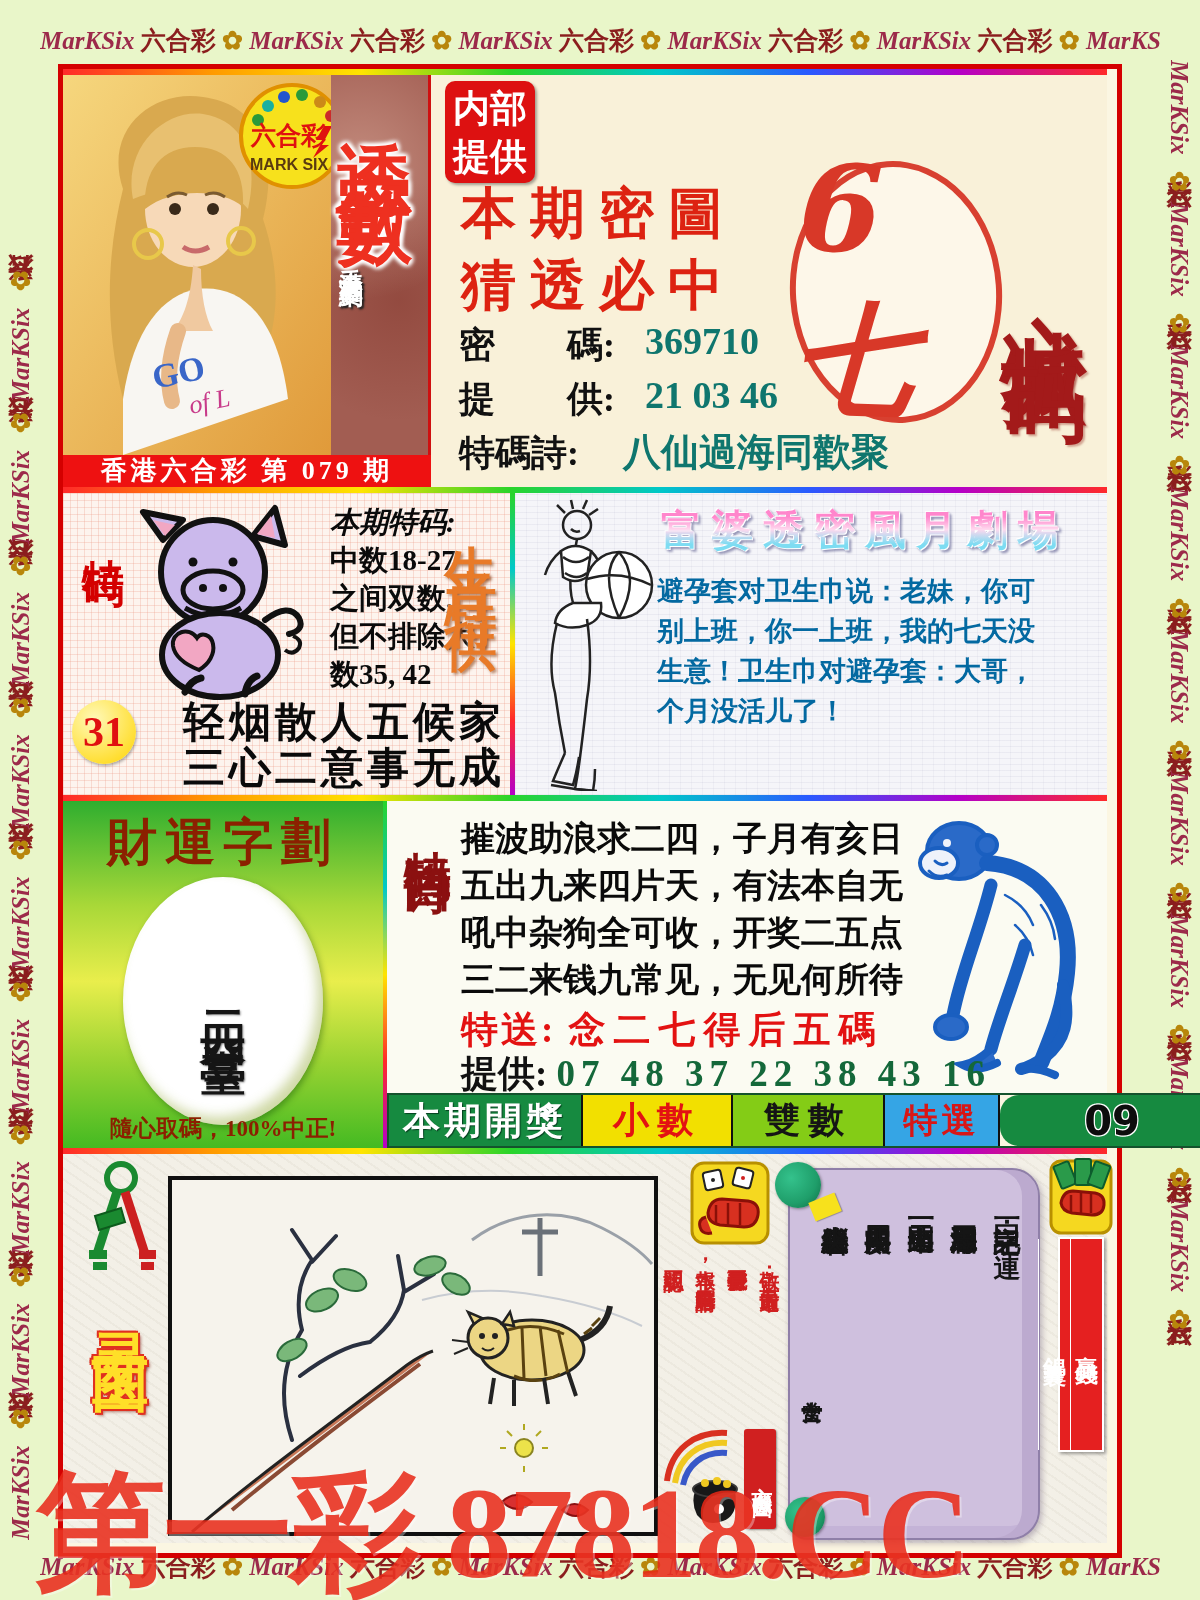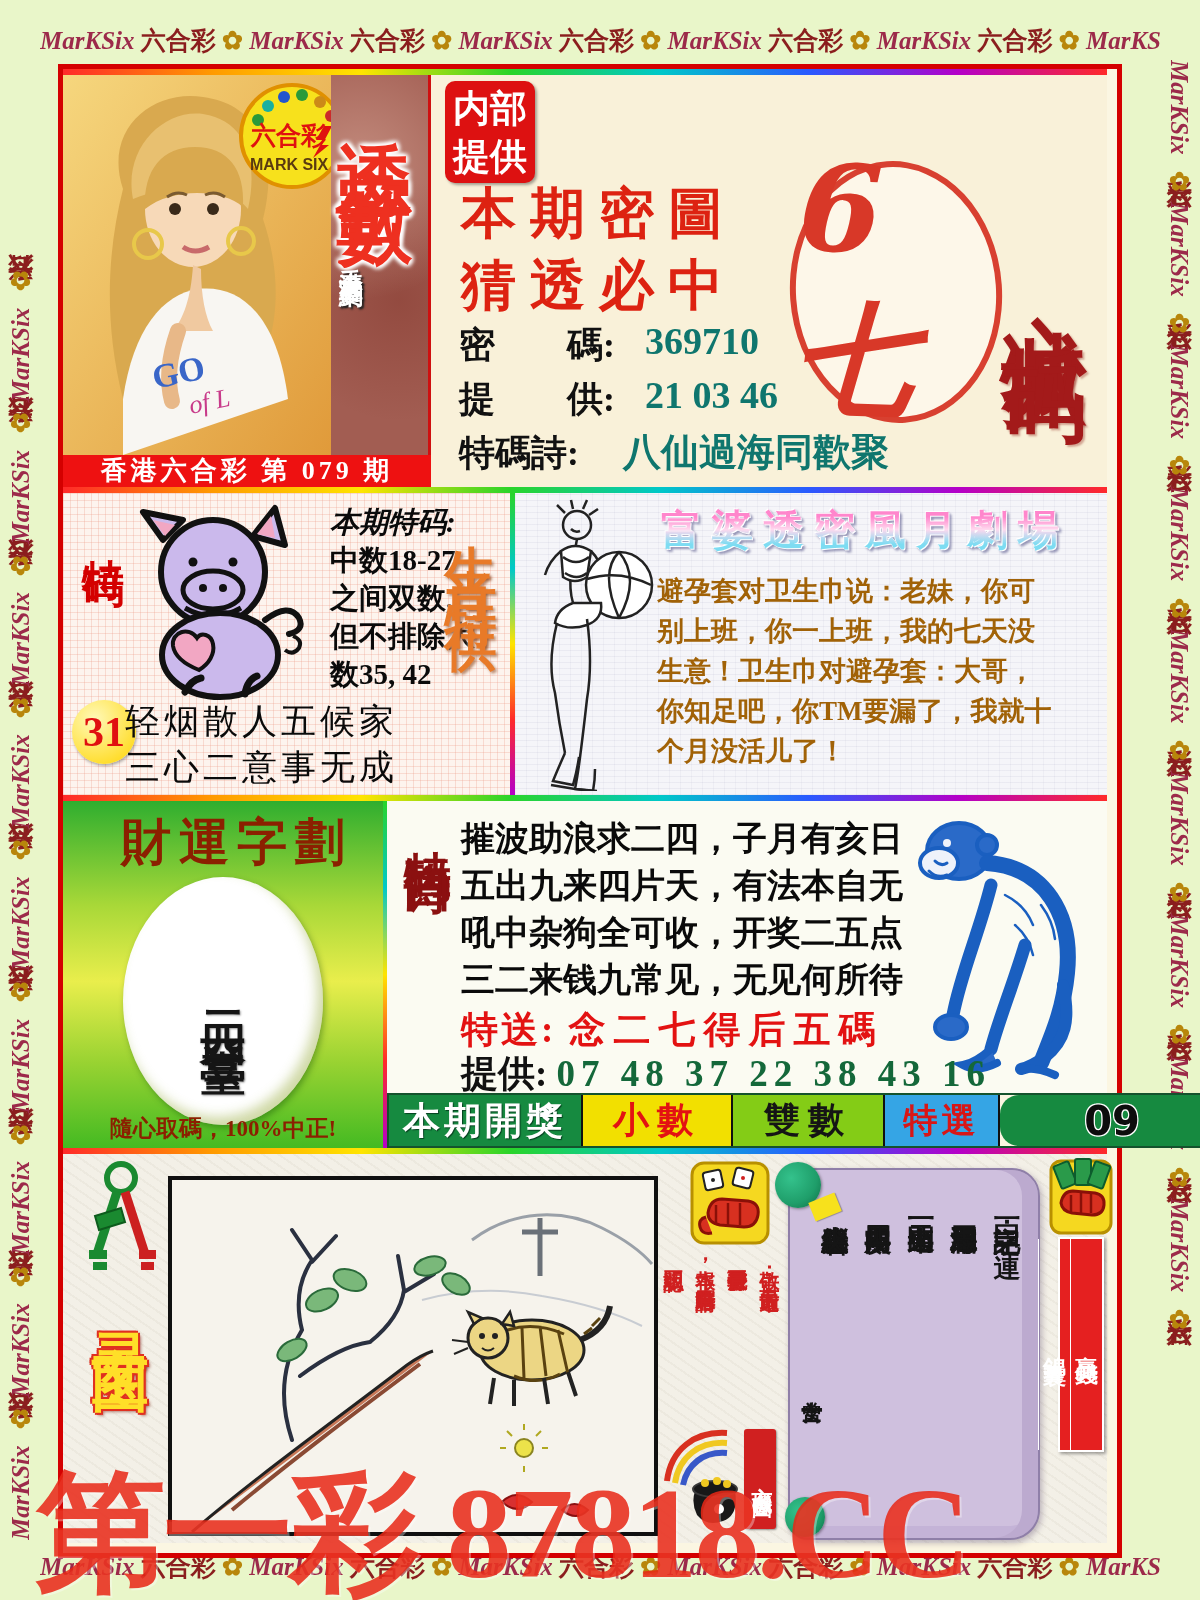--- a/index.html
+++ b/index.html
@@ -55,37 +55,37 @@
   .zodiac{left:0;top:424px;width:447px;height:302px;background-color:#fdf4ee;
       background-image:linear-gradient(rgba(236,160,140,.30) 1px,transparent 1px),
                        linear-gradient(90deg,rgba(236,160,140,.30) 1px,transparent 1px);
       background-size:7px 7px;}
   .ztag{left:12px;top:456px;font-size:42px;font-weight:900;color:#d40000;writing-mode:vertical-rl;
       text-orientation:upright;letter-spacing:10px;}
   .zcircle{left:9px;top:631px;width:64px;height:64px;border-radius:50%;
       background:radial-gradient(circle at 35% 30%,#fff9b8,#ffd400);display:flex;align-items:center;justify-content:center;
       font-size:42px;font-weight:900;color:#e01010;box-shadow:1px 2px 3px rgba(0,0,0,.3);}
   .znote{left:267px;top:434px;width:172px;font-size:29px;font-weight:900;line-height:38px;color:#0a0a0a;}
-  .zverse{left:62px;top:630px;width:380px;font-size:35px;font-weight:400;line-height:46px;color:#0a0a0a;letter-spacing:4px;}
+  .zverse{left:62px;top:630px;width:380px;font-size:42px;font-weight:700;line-height:46px;color:#0a0a0a;letter-spacing:4px;text-align:right;}
   .zside{left:384px;top:434px;height:288px;width:58px;font-size:52px;font-weight:900;color:#e87a28;
       writing-mode:vertical-rl;text-orientation:upright;letter-spacing:26px;
       text-shadow:2px 2px 3px rgba(130,50,0,.55),0 0 3px #fff;}
   
   .theater{left:452px;top:424px;width:592px;height:302px;background-color:#f5f5f9;
       background-image:repeating-linear-gradient(0deg,rgba(90,90,140,.07) 0 1px,transparent 1px 6px),
                        repeating-linear-gradient(90deg,rgba(90,90,140,.05) 0 1px,transparent 1px 11px);}
   .th-title{left:598px;top:434px;width:440px;font-size:41px;font-weight:900;letter-spacing:10px;white-space:nowrap;
       background:linear-gradient(180deg,#ff86cc 25%,#ffd8ee 48%,#7ddcf2 75%);
       -webkit-background-clip:text;background-clip:text;color:transparent;
       filter:drop-shadow(1px 1px 0 #fff) drop-shadow(-1px -1px 0 #fff) drop-shadow(2px 2px 1px rgba(60,60,120,.5));}
-  .joke{left:594px;top:502px;width:448px;font-size:27px;font-weight:900;line-height:40px;color:#a16207;}
+  .joke{left:594px;top:502px;width:448px;font-size:27px;font-weight:900;line-height:40px;color:#0369a1;}
   
   .fortune{left:0;top:732px;width:320px;height:347px;
       background:linear-gradient(180deg,#2fae2f 0%,#a8d838 30%,#e9ee4c 52%,#9ad332 75%,#44ba22 100%);}
-  .f-title{left:0;top:740px;width:320px;text-align:center;font-size:50px;font-weight:900;color:#8b2000;letter-spacing:8px;padding-left:14px;}
+  .f-title{left:0;top:740px;width:320px;text-align:center;font-size:50px;font-weight:900;color:#8b2000;letter-spacing:8px;}
   .f-oval{left:60px;top:808px;width:200px;height:248px;background:#fff;border-radius:50%;
       box-shadow:inset -6px -8px 12px rgba(150,170,60,.45),2px 3px 6px rgba(0,60,0,.35);
       display:flex;align-items:center;justify-content:center;}
   .f-oval-txt{font-size:46px;font-weight:900;color:#151515;writing-mode:vertical-rl;text-orientation:upright;
       letter-spacing:12px;text-shadow:1px 1px 2px rgba(0,0,0,.4);}
   .f-note{left:0;width:320px;text-align:center;font-size:23px;font-weight:900;color:#8b2000;}
   
   .poem{left:324px;top:732px;width:720px;height:292px;background:#fbfbf2;}
   .p-label{left:334px;top:744px;height:268px;font-size:47px;font-weight:900;color:#8b1010;
       writing-mode:vertical-rl;text-orientation:upright;letter-spacing:8px;}
@@ -268,21 +268,20 @@
         <path d="M36,124 q-10,40 -2,70 q4,30 10,60 M66,120 q6,44 0,80 q-4,36 -8,66"></path>
         <path d="M44,254 q-8,18 -12,28 l20,4 q4,-14 6,-28 M58,266 q-2,14 -4,24 l18,2 q2,-10 2,-22"></path>
         <path d="M30,286 l24,4 M54,290 l22,2"></path>
       </g>
     </svg>
     <div class="abs th-title">富婆透密風月劇場</div>
     <div class="abs joke">
       <div>避孕套对卫生巾说：老妹，你可</div>
       <div>别上班，你一上班，我的七天没</div>
       <div>生意！卫生巾对避孕套：大哥，</div>
-      <div>你知足吧，你TM要漏了，我就十</div>
       <div>个月没活儿了！</div>
     </div>
 
     <div class="abs rainbow-h" style="left:0;top:726px;width:1044px"></div>
 
     <div class="abs fortune"></div>
     <div class="abs f-title">財運字劃</div>
     <div class="abs f-oval">
       <div class="f-oval-txt">二四登臺</div>
     </div>

